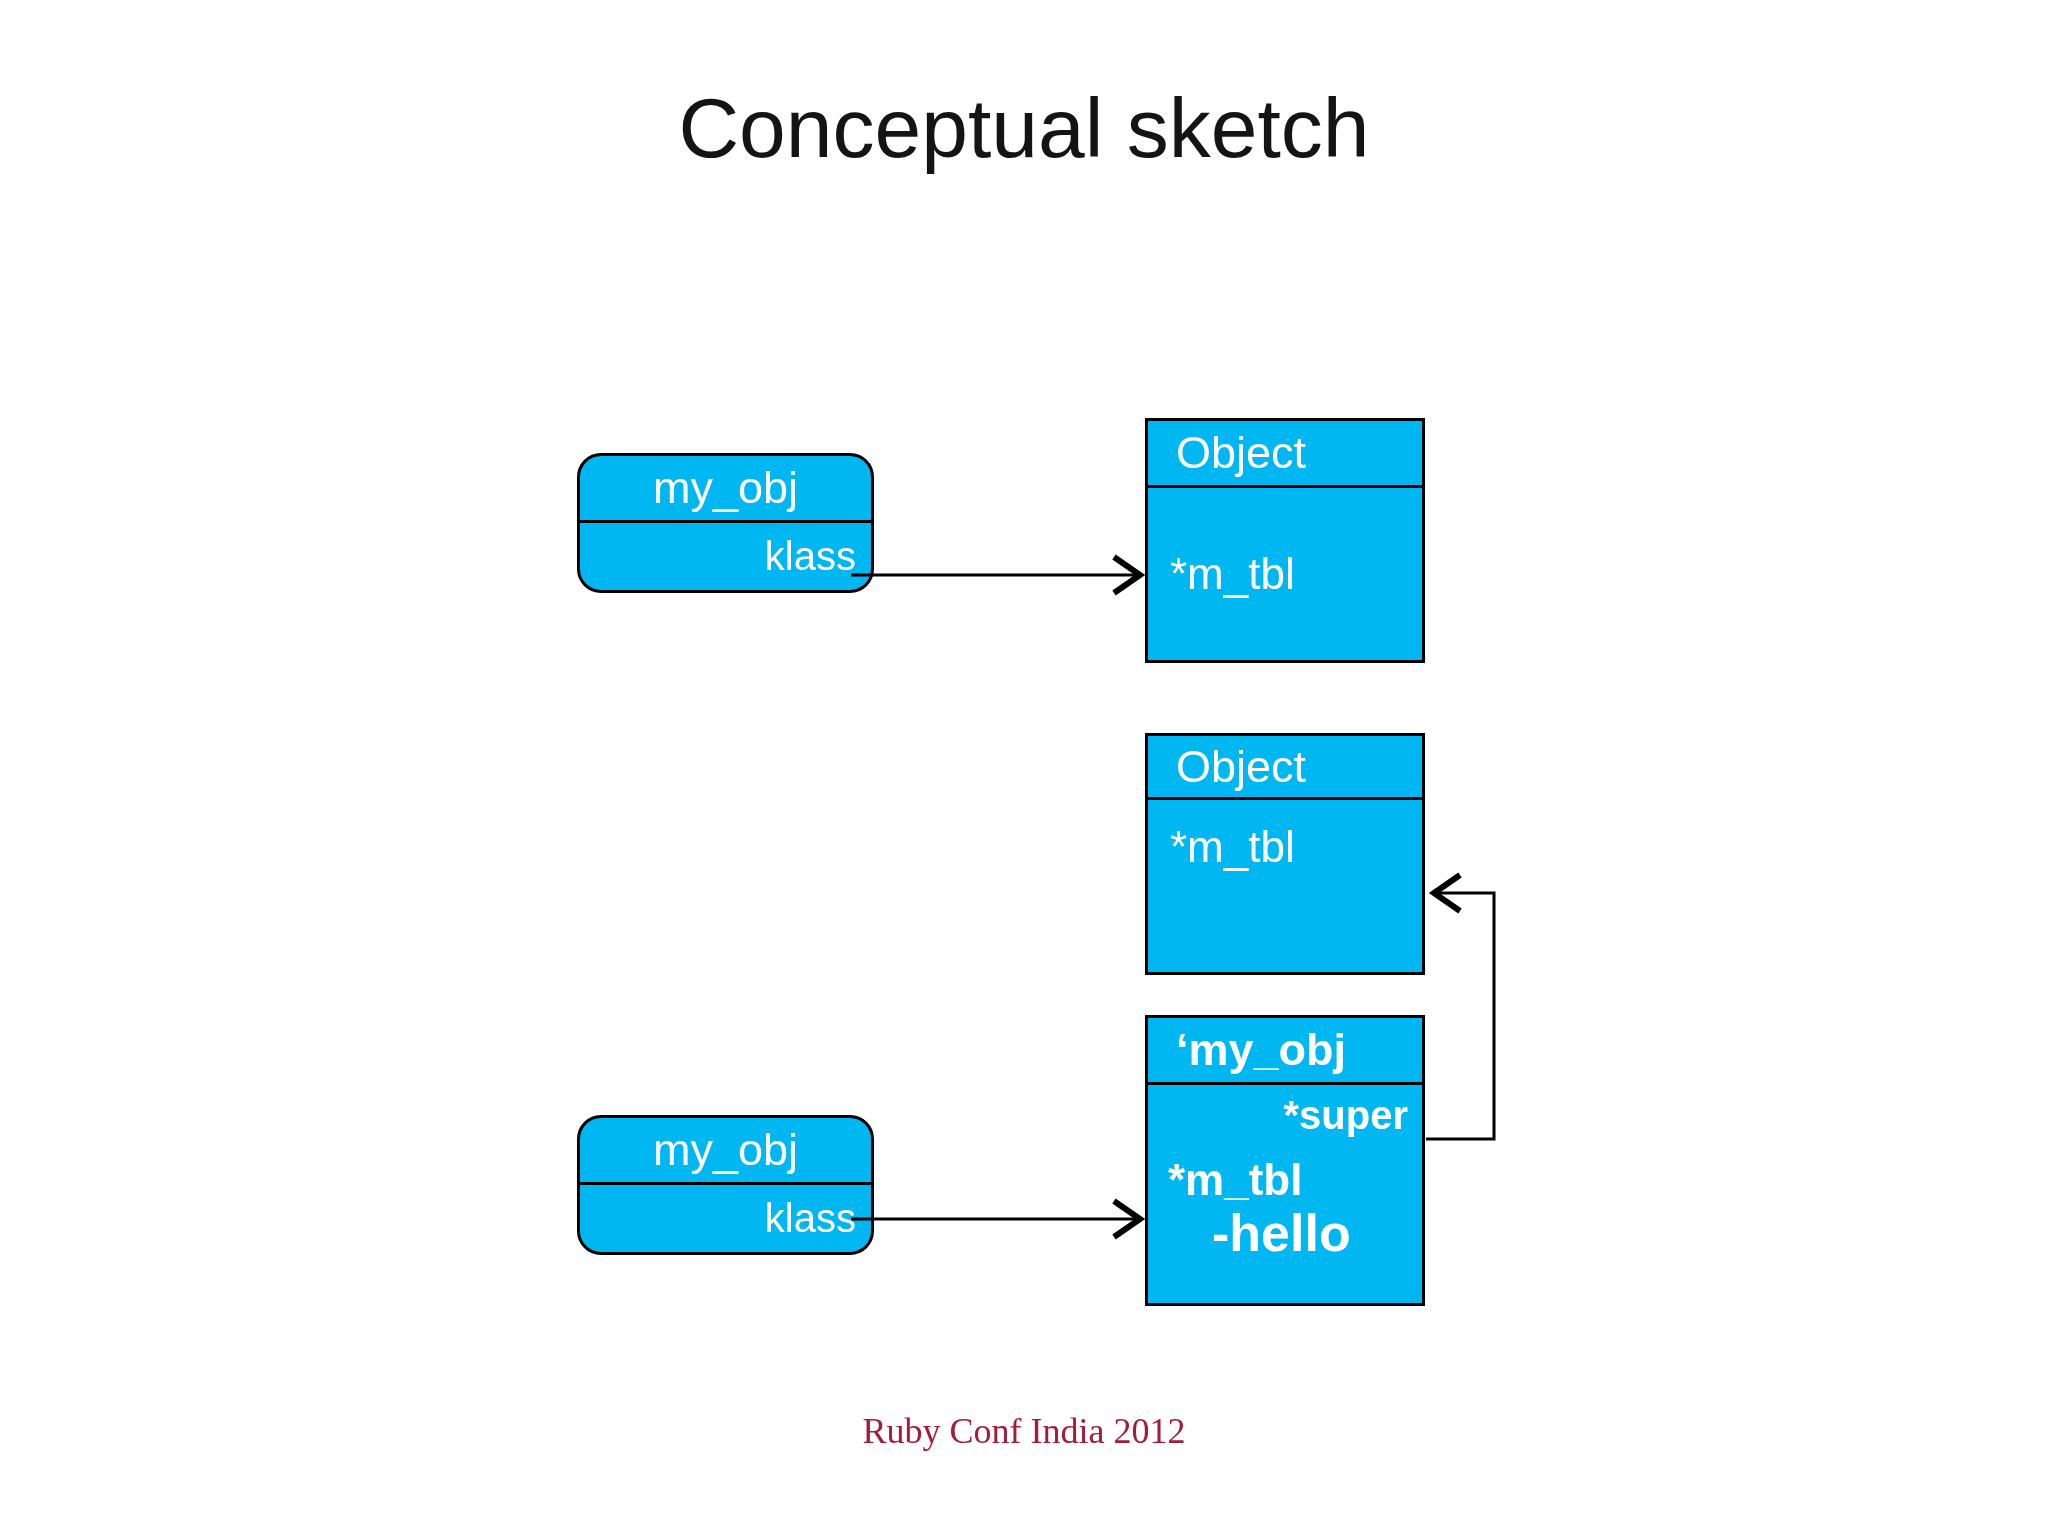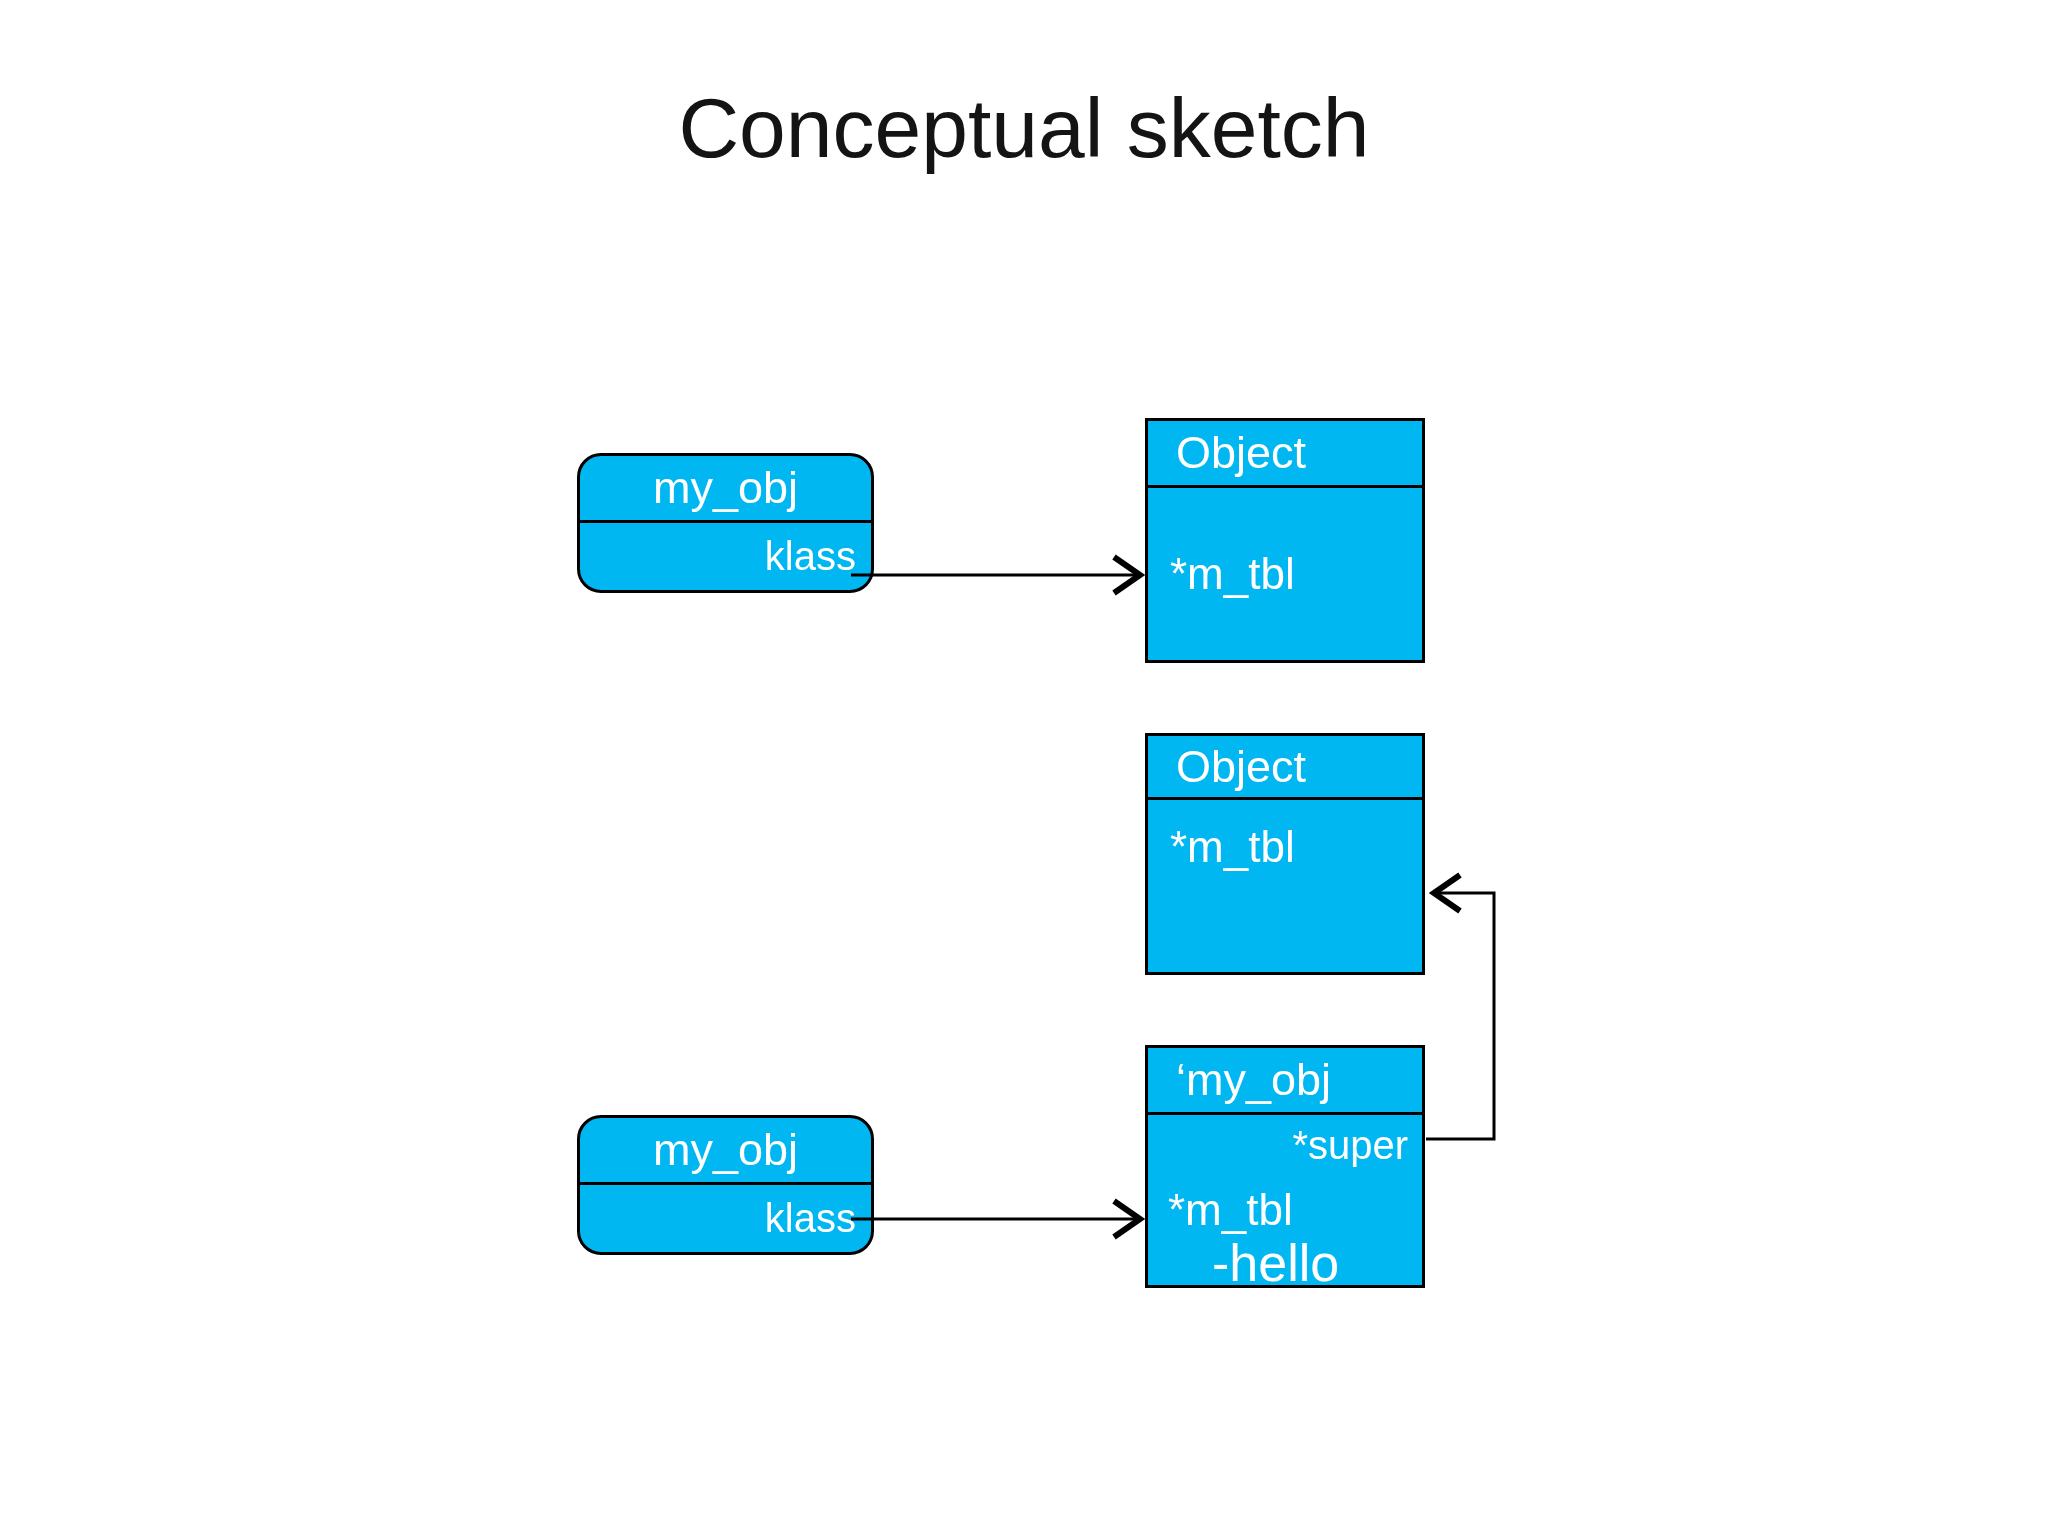--- a/index.html
+++ b/index.html
@@ -76,21 +76,21 @@
   <div class="node" style="left:1145px; top:418px; width:280px; height:245px;">
     <div class="node-hdr hdr-left" style="height:64px;">Object</div>
     <div class="node-body body-flex-center">*m_tbl</div>
   </div>
 
   <div class="node" style="left:1145px; top:733px; width:280px; height:242px;">
     <div class="node-hdr hdr-left" style="height:61px;">Object</div>
     <div class="node-body body-flex-top">*m_tbl</div>
   </div>
 
-  <div class="node" style="left:1145px; top:1045px; width:280px; height:243px;">
+  <div class="node" style="left:1145px; top:1015px; width:280px; height:291px;font-weight:bold;">
     <div class="node-hdr hdr-left" style="height:64px;">‘my_obj</div>
     <div class="node-body">
       <div class="field f-super">*super</div>
       <div class="field f-mtbl">*m_tbl</div>
       <div class="field f-hello">-hello</div>
     </div>
   </div>
 
   <div class="node rounded" style="left:553px; top:1115px; width:297px; height:140px;">
     <div class="node-hdr hdr-center" style="height:64px;">my_obj</div>
@@ -102,14 +102,15 @@
     <path class="edge-line" d="M851 575 H1140"></path>
     <path class="edge-head" d="M1114 557 L1140 575 L1114 593"></path>
 
     <path class="edge-line" d="M851 1219 H1140"></path>
     <path class="edge-head" d="M1114 1201 L1140 1219 L1114 1237"></path>
 
     <path class="edge-line" d="M1426 1139 H1494 V893 H1434"></path>
     <path class="edge-head" d="M1460 875 L1434 893 L1460 911"></path>
   </svg>
 
+  <div class="slide-footer">Ruby Conf India 2012</div>
 
 </div>
 
 </body></html>

